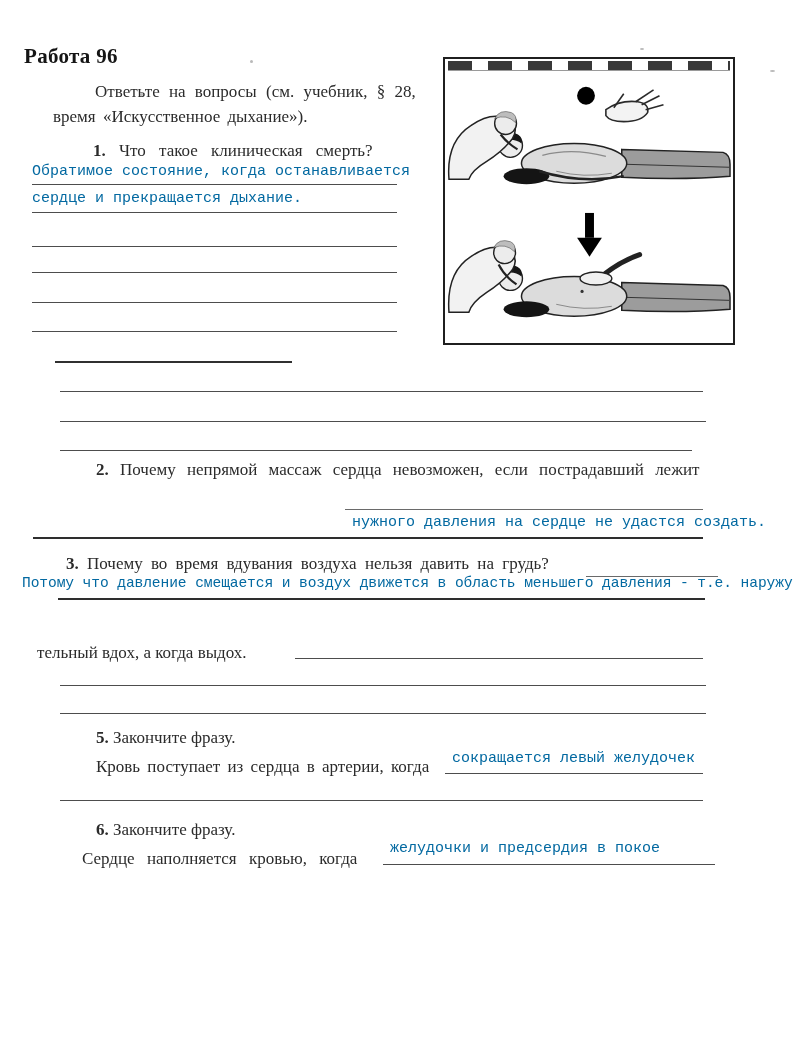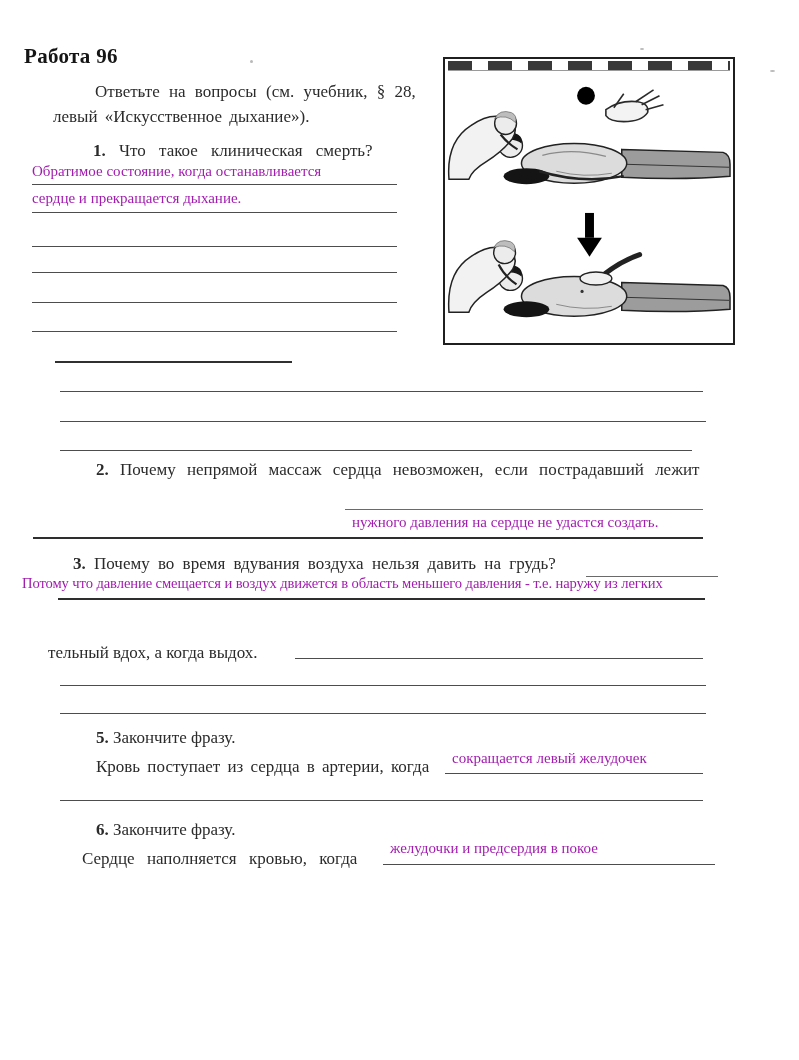--- a/index.html
+++ b/index.html
@@ -1,21 +1,21 @@
 <!DOCTYPE html>
 <html><head>
 <meta charset="utf-8">
 <style>
   html,body{margin:0;padding:0;background:#fff;}
   .sheet{position:relative;width:799px;height:882px;background:#ffffff;overflow:hidden;
          font-family:"Liberation Serif", serif;color:#2a2a2a;}
   .abs{position:absolute;white-space:nowrap;line-height:1.15;}
   .serif{font-family:"Liberation Serif", serif;font-size:17px;color:#2b2b2b;}
   .qnum{font-weight:bold;}
-  .ans{font-family:Liberation Serif, serif;font-size:15px;color:#a21caf;}
+  .ans{font-family:Liberation Mono, monospace;font-size:15px;color:#0369a1;}
   .rule{position:absolute;height:0;border-top:1.6px solid #4d4d4d;}
   .rule.dark{border-top:2.5px solid #2e2e2e;}
   .rule.thick{border-top:2px solid #303030;}
   .rule.light{border-top:1.4px solid #6a6a6a;}
   .title{font-size:21px;font-weight:bold;color:#151515;letter-spacing:0.3px;}
   .faded{color:#555;}
   .imgbox{position:absolute;left:443px;top:57px;width:292px;height:288px;
           border:2px solid #1f1f1f;background:#fff;box-sizing:border-box;}
   .dashstrip{height:9px;margin:2px 3px 0 3px;
     background:repeating-linear-gradient(90deg,#383838 0 24px,rgba(0,0,0,0) 24px 40px);
@@ -24,21 +24,21 @@
   .speck{position:absolute;background:#8a8a8a;border-radius:50%;opacity:.6;}
 </style>
 </head>
 <body>
 
 <div class="sheet">
 
   <div class="abs title" style="left:24px;top:44px;">Работа 96</div>
 
   <div class="abs serif" style="left:95px;top:82px;word-spacing:5px;">Ответьте на вопросы (см. учебник, § 28,</div>
-  <div class="abs serif" style="left:53px;top:107px;word-spacing:3px;">левый «Искусственное дыхание»).</div>
+  <div class="abs serif" style="left:53px;top:107px;word-spacing:3px;">время «Искусственное дыхание»).</div>
 
   <div class="abs serif" style="left:93px;top:141px;word-spacing:9px;"><span class="qnum">1.</span> <span>Что такое клиническая смерть?</span></div>
 
   <div class="abs ans" style="left:32px;top:163px;">Обратимое состояние, когда останавливается</div>
   <div class="rule" style="left:32px;top:184px;width:365px;"></div>
   <div class="abs ans" style="left:32px;top:190px;">сердце и прекращается дыхание.</div>
   <div class="rule" style="left:32px;top:212px;width:365px;"></div>
   <div class="rule" style="left:32px;top:246px;width:365px;"></div>
   <div class="rule" style="left:32px;top:272px;width:365px;"></div>
   <div class="rule" style="left:32px;top:302px;width:365px;"></div>
@@ -116,26 +116,26 @@
 
   <div class="rule" style="left:60px;top:391px;width:643px;"></div>
   <div class="rule" style="left:60px;top:421px;width:646px;"></div>
   <div class="rule" style="left:60px;top:450px;width:632px;"></div>
 
   <div class="abs serif" style="left:96px;top:460px;word-spacing:7px;"><span class="qnum">2.</span> <span>Почему непрямой массаж сердца невозможен, если пострадавший лежит</span></div>
   <div class="rule light" style="left:345px;top:509px;width:358px;"></div>
   <div class="abs ans" style="left:352px;top:514px;">нужного давления на сердце не удастся создать.</div>
   <div class="rule dark" style="left:33px;top:537px;width:670px;"></div>
 
-  <div class="abs serif" style="left:73px;top:554px;word-spacing:4px;text-align:center;"><span class="qnum">3.</span> <span>Почему во время вдувания воздуха нельзя давить на грудь?</span></div>
+  <div class="abs serif" style="left:66px;top:554px;word-spacing:4px;text-align:center;"><span class="qnum">3.</span> <span>Почему во время вдувания воздуха нельзя давить на грудь?</span></div>
   <div class="rule light" style="left:586px;top:576px;width:132px;"></div>
   <div class="abs ans" style="left:22px;top:575px;font-size:14.6px;letter-spacing:-0.1px;">Потому что давление смещается и воздух движется в область меньшего давления - т.е. наружу из легких</div>
   <div class="rule dark" style="left:58px;top:598px;width:647px;"></div>
 
-  <div class="abs serif" style="left:48px;top:643px;">тельный вдох, а когда выдох.</div>
+  <div class="abs serif" style="left:37px;top:643px;">тельный вдох, а когда выдох.</div>
   <div class="rule" style="left:295px;top:658px;width:408px;"></div>
   <div class="rule" style="left:60px;top:685px;width:646px;"></div>
   <div class="rule" style="left:60px;top:713px;width:646px;"></div>
 
   <div class="abs serif" style="left:96px;top:728px;"><span class="qnum">5.</span> <span>Закончите фразу.</span></div>
   <div class="abs serif" style="left:96px;top:757px;word-spacing:3px;">Кровь поступает из сердца в артерии, когда</div>
   <div class="abs ans" style="left:452px;top:750px;">сокращается левый желудочек</div>
   <div class="rule" style="left:445px;top:773px;width:258px;"></div>
   <div class="rule" style="left:60px;top:800px;width:643px;"></div>
 

